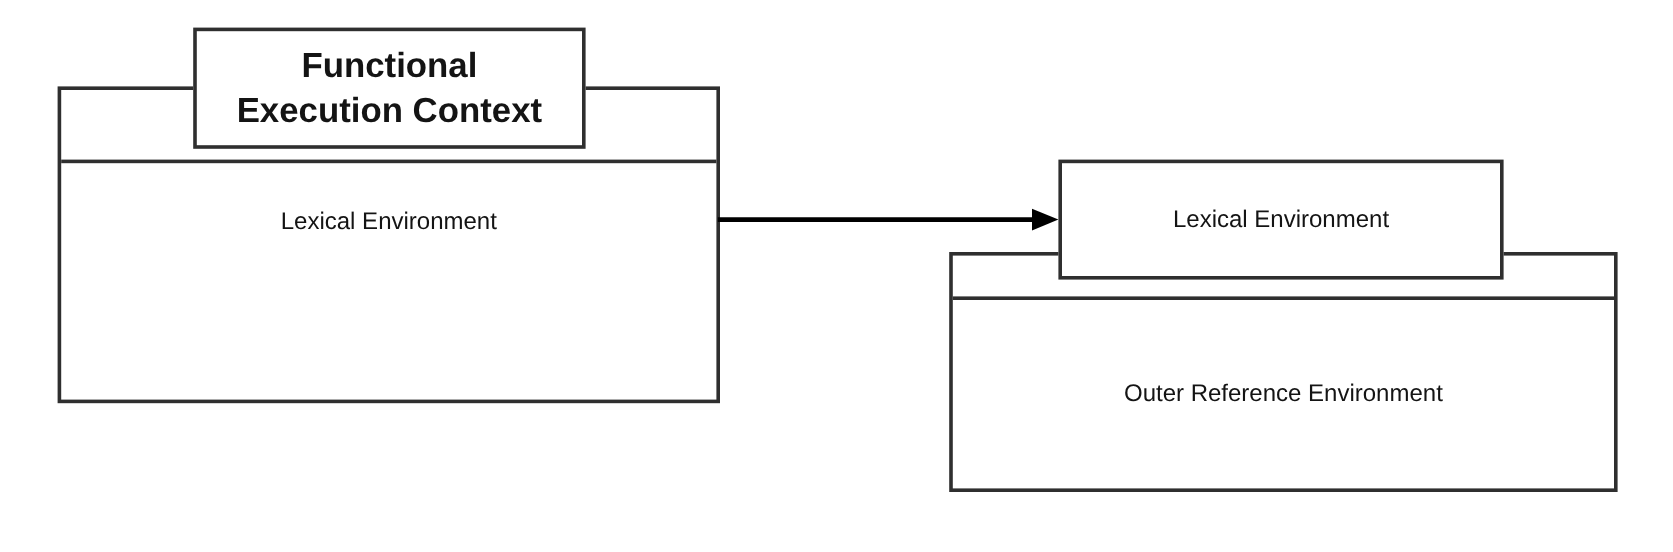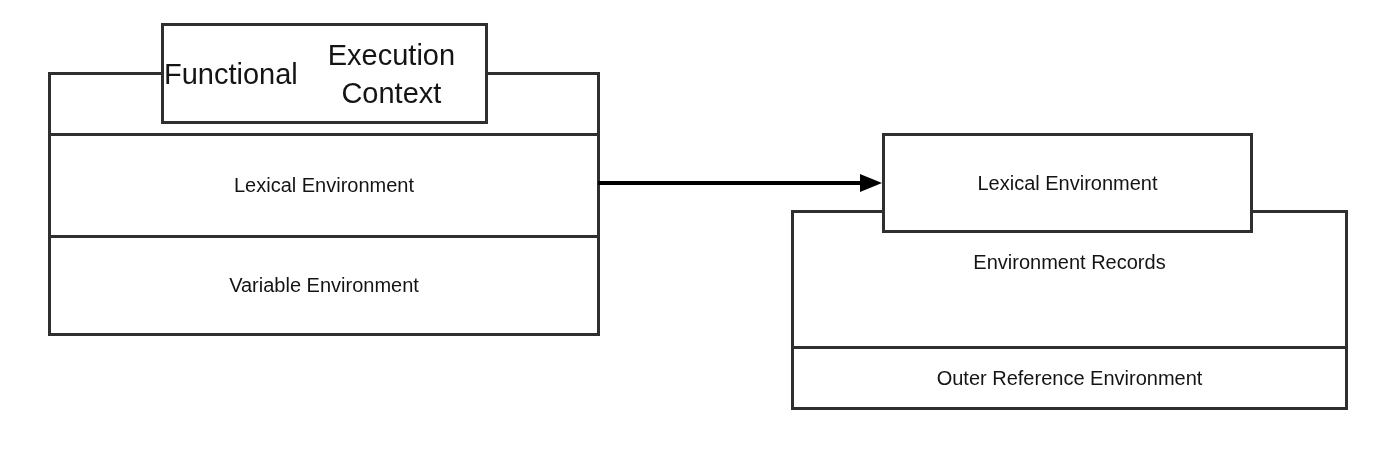--- a/index.html
+++ b/index.html
@@ -39,23 +39,24 @@
   }
   .left-outer .row-var {
     flex: 1;
     border-top: 3px solid var(--border);
     display: flex; align-items: center; justify-content: center;
   }
   .fec-box {
     left: 161px; top: 23px;
     width: 327px; height: 101px;
     z-index: 2;
-    display: flex; flex-direction: row;
+    display: flex; flex-direction: column;
     align-items: center; justify-content: center;
     text-align: center;
+    font-weight: bold;
   }
   .fec-box .line { font-size: 29px; line-height: 38px; }
   .label { font-size: 20px; white-space: nowrap; }
   
   .arrow-svg {
     position: absolute;
     left: 598px; top: 167px;
     width: 284px; height: 32px;
     z-index: 3;
   }
@@ -85,39 +86,33 @@
 </head>
 <body>
 
 <div class="canvas">
 
   <div class="box left-outer">
     <div class="row-spacer"></div>
     <div class="row-lex">
       <span class="label">Lexical Environment</span>
     </div>
-    <div class="row-var">
-      <span class="label">Variable Environment</span>
-    </div>
   </div>
 
   <div class="box fec-box">
     <div class="line">Functional</div>
     <div class="line">Execution Context</div>
   </div>
 
   <svg class="arrow-svg" viewBox="0 0 284 32" xmlns="http://www.w3.org/2000/svg">
     <line x1="0" y1="16" x2="264" y2="16" stroke-width="4" stroke="#000000"></line>
     <polygon points="262,7 284,16 262,25" fill="#000000"></polygon>
   </svg>
 
   <div class="box right-outer">
-    <div class="row-records">
-      <span class="label">Environment Records</span>
-    </div>
     <div class="row-outer-ref">
       <span class="label">Outer Reference Environment</span>
     </div>
   </div>
 
   <div class="box right-lex-box">
     <span class="label">Lexical Environment</span>
   </div>
 
 </div>

